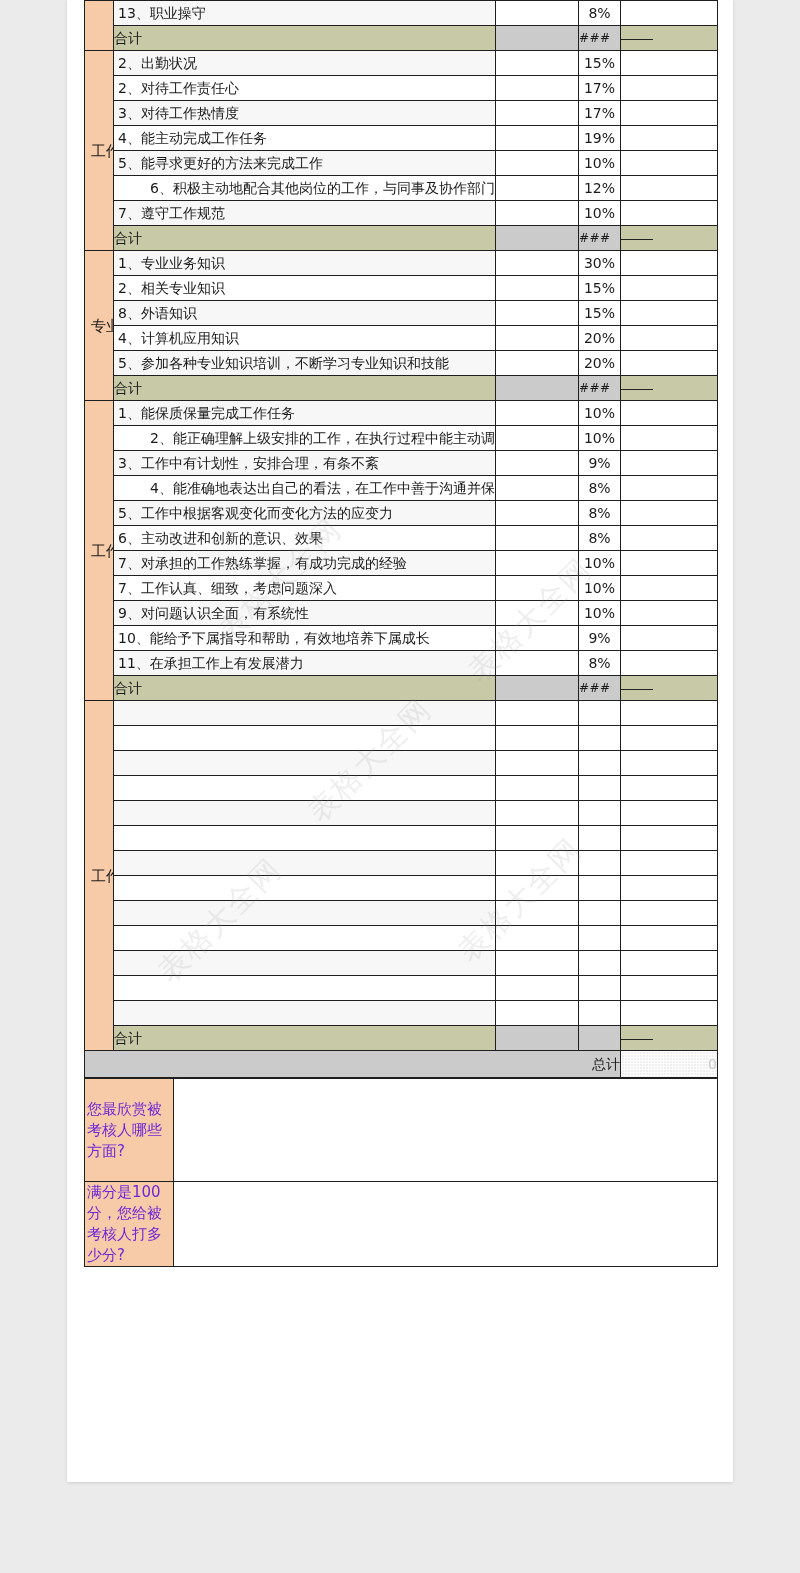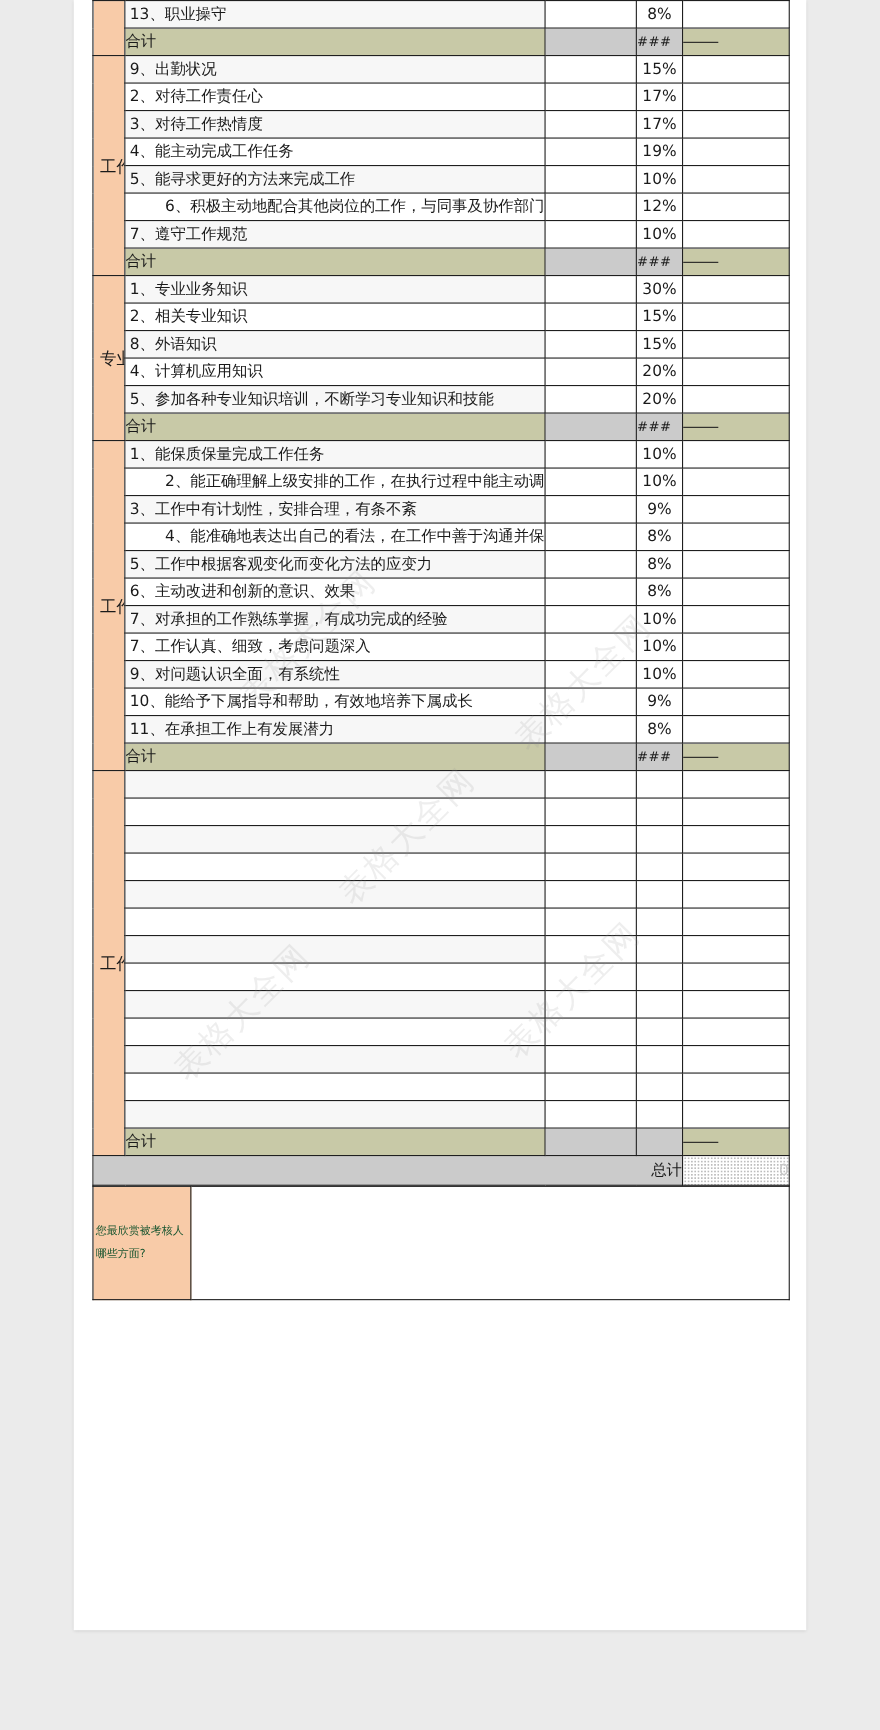--- a/index.html
+++ b/index.html
@@ -13,21 +13,21 @@
   td.item { padding-left:4px !important; background:#ffffff; }
   tr:nth-child(odd) td.item { background:#f7f7f7; }
   td.tall { height:42px;text-align:right; }
   td.w { text-align:center; }
   tr.sum td { background:#c8c9a7; text-align:left; }
   tr.sum td.gray { background:#cbcbcb; }
   tr.sum td.hash { background:#cbcbcb; font-size:12px; letter-spacing:0.5px; }
   .dash { display:inline-block; width:32px; border-top:1.5px solid #222; vertical-align:middle; }
   tr.total td { background:#cbcbcb; text-align:right; height:26px; }
   tr.total td.dot { background:#ffffff; background-image:radial-gradient(#bdbdbd 0.8px, transparent 0.9px); background-size:3px 3px; color:#c8c8c8; }
-  table.comments { border-collapse:collapse; table-layout:fixed; width:633px; font-size:10px; color:#14532d; }
+  table.comments { border-collapse:collapse; table-layout:fixed; width:633px; font-size:15px; color:#6d28d9; }
   table.comments td { border:1.5px solid #1f1f1f; padding:0; }
   table.comments td.q { background:#f8cba8; padding:0 2px; line-height:21px; vertical-align:middle; white-space:normal; word-break:break-all; }
   .watermark { position:absolute; color:rgba(150,150,150,0.16); font-size:30px; transform:rotate(-45deg); white-space:nowrap; pointer-events:none; letter-spacing:2px; }
 </style>
 </head>
 <body>
 
 <div class="paper"></div>
 
 <div class="sheet">
@@ -50,21 +50,21 @@
       </tr>
       <tr class="sum">
         <td>合计</td>
         <td class="gray"></td>
         <td class="hash">###</td>
         <td><span class="dash"></span></td>
       </tr>
 
       <tr>
         <td class="cat" rowspan="8"><span>工作态度</span></td>
-        <td class="item">9、出勤状况</td>
+        <td class="item">2、出勤状况</td>
         <td></td>
         <td class="w">15%</td>
         <td></td>
       </tr>
       <tr>
         <td class="item">2、对待工作责任心</td>
         <td></td>
         <td class="w">17%</td>
         <td></td>
       </tr>
@@ -313,20 +313,24 @@
   <table class="comments">
     <colgroup>
         <col style="width:89px">
         <col style="width:544px">
       </colgroup>
     <tbody>
       <tr>
         <td class="q" style="height:102px">您最欣赏被考核人哪些方面?</td>
         <td></td>
       </tr>
+      <tr>
+        <td class="q" style="height:68px;overflow:hidden">满分是100分，您给被考核人打多少分?</td>
+        <td></td>
+      </tr>
     </tbody>
   </table>
 </div>
 
 <div class="watermark" style="left:200px;top:560px;">表格大全网</div>
 <div class="watermark" style="left:450px;top:600px;">表格大全网</div>
 <div class="watermark" style="left:290px;top:740px;">表格大全网</div>
 <div class="watermark" style="left:140px;top:900px;">表格大全网</div>
 <div class="watermark" style="left:440px;top:880px;">表格大全网</div>
 

